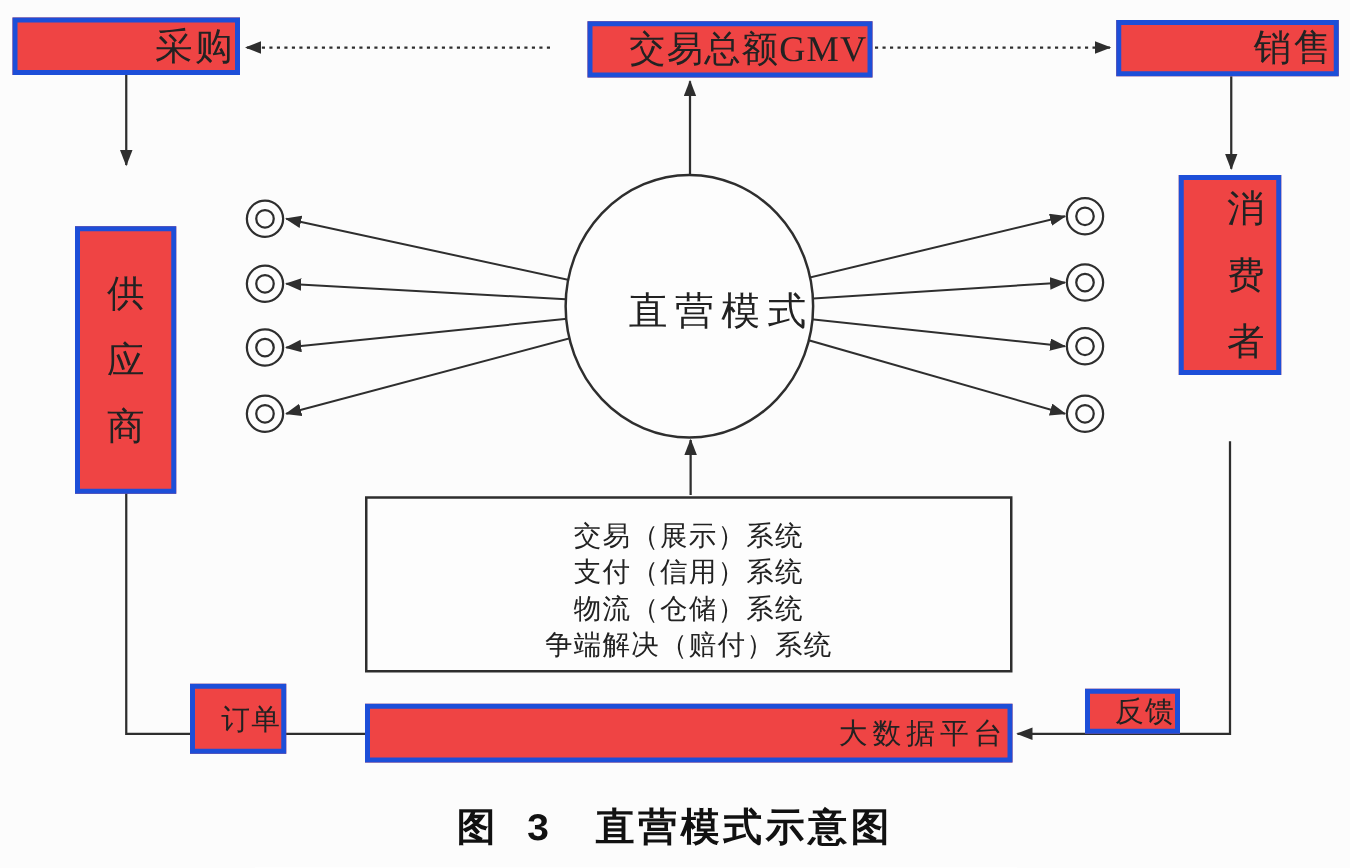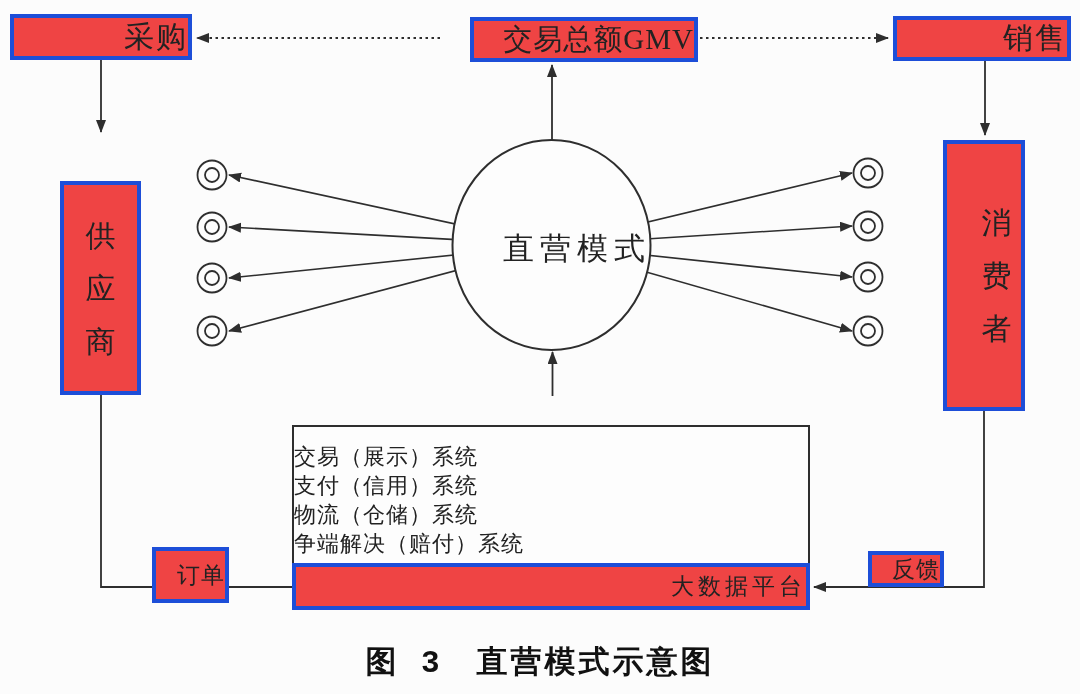--- a/index.html
+++ b/index.html
@@ -35,26 +35,25 @@
     word-break: break-all;
     line-height: 53px;
     font-size: 30px;
     text-align: center;
   }
   .systems-box {
     position: absolute;
     border: 2px solid #2e2e2e;
     background: #fdfdfd;
     box-sizing: border-box;
-    text-align: left;
+    text-align: center;
     font-size: 22px;
     line-height: 29px;
     padding-top: 15px;
     letter-spacing: 1px;
-    margin-top: 28px;
   }
   .bigdata-box {
     font-size: 23px;
     letter-spacing: 4px;
     padding-left: 13px;
   }
   .small-tag {
     font-size: 23px;
     letter-spacing: 1px;
   }
@@ -148,21 +147,21 @@
   </div>
 
   <div class="node node-h" style="left:893px; top:16px; width:178px; height:45px;">
     <span>销售</span>
   </div>
 
   <div class="node node-v" style="left:60px; top:137px; width:81px; height:214px;margin-top:44px;">
     <div class="vtext">供应商</div>
   </div>
 
-  <div class="node node-v" style="left:943px; top:140px; width:82px; height:271px;padding-left:25px;">
+  <div class="node node-v" style="left:943px; top:140px; width:82px; height:160px;padding-left:25px;">
     <div class="vtext">消费者</div>
   </div>
 
   <div class="circle-label">直营模式</div>
 
   <div class="systems-box" style="left:292px; top:397px; width:518px; height:141px;">
     <div>交易（展示）系统</div>
     <div>支付（信用）系统</div>
     <div>物流（仓储）系统</div>
     <div>争端解决（赔付）系统</div>

